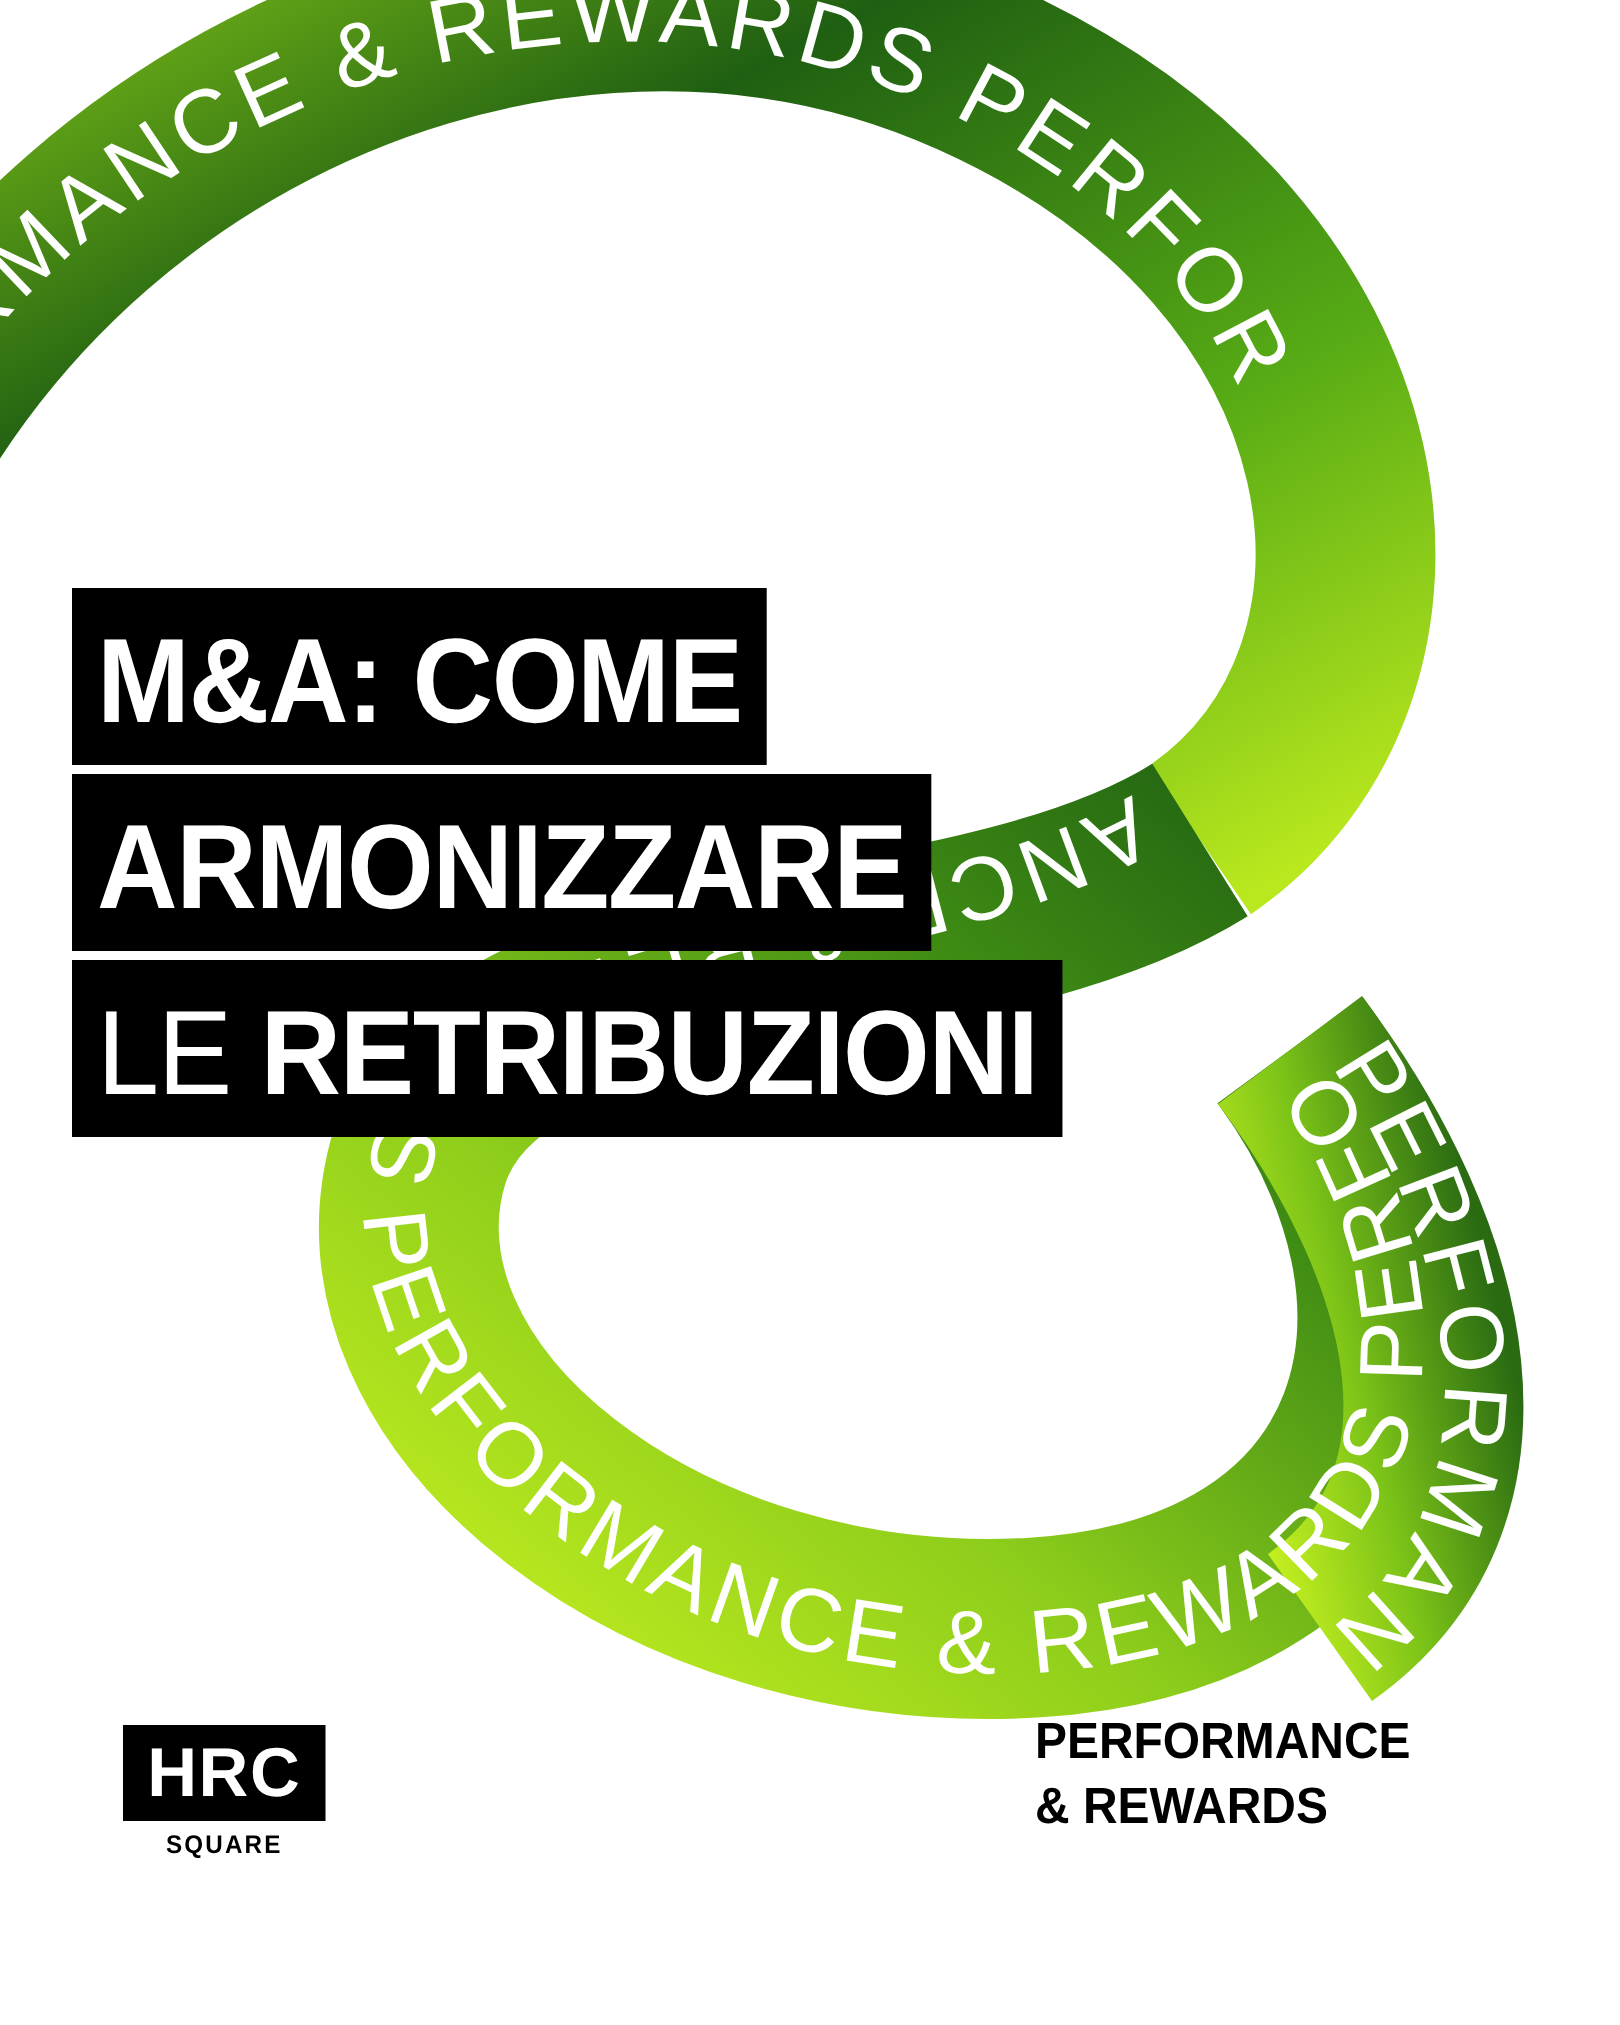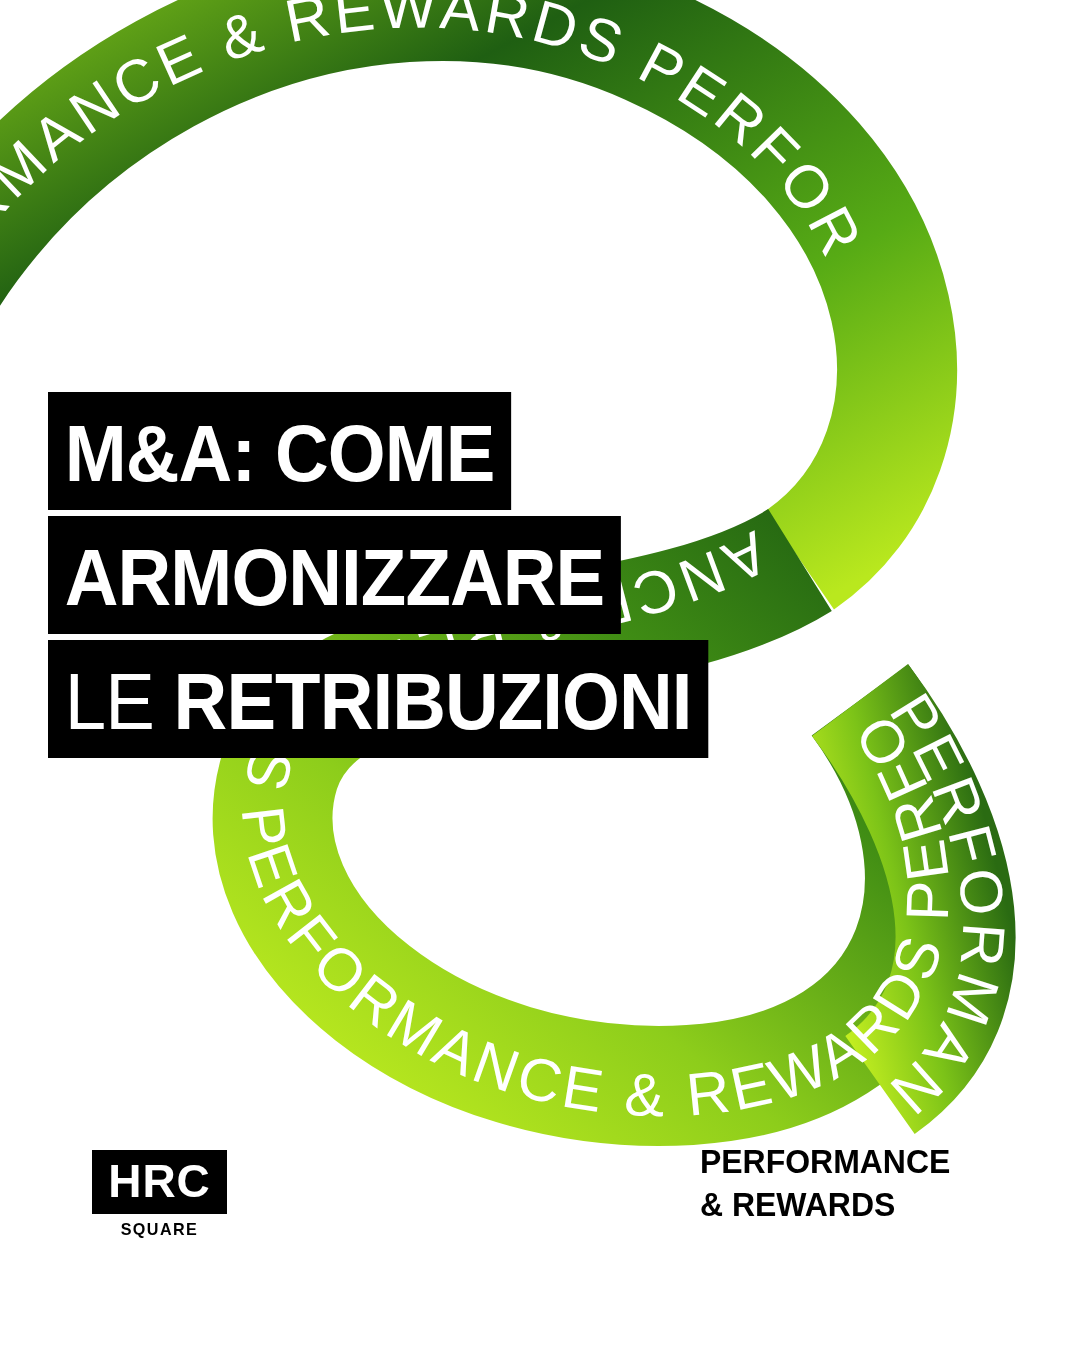--- a/index.html
+++ b/index.html
@@ -50,21 +50,21 @@
     transform: scaleX(0.93);
     transform-origin: left center;
   }
   .headline-line .thin {
     font-weight: 400;
   }
 
   
   .footer {
     position: absolute;
-    left: 12px;
+    left: 2px;
     bottom: 0;
     width: 996px;
     height: 220px;
   }
   .logo-block {
     position: absolute;
     left: 80px;
     top: 20px;
     width: 135px;
   }

